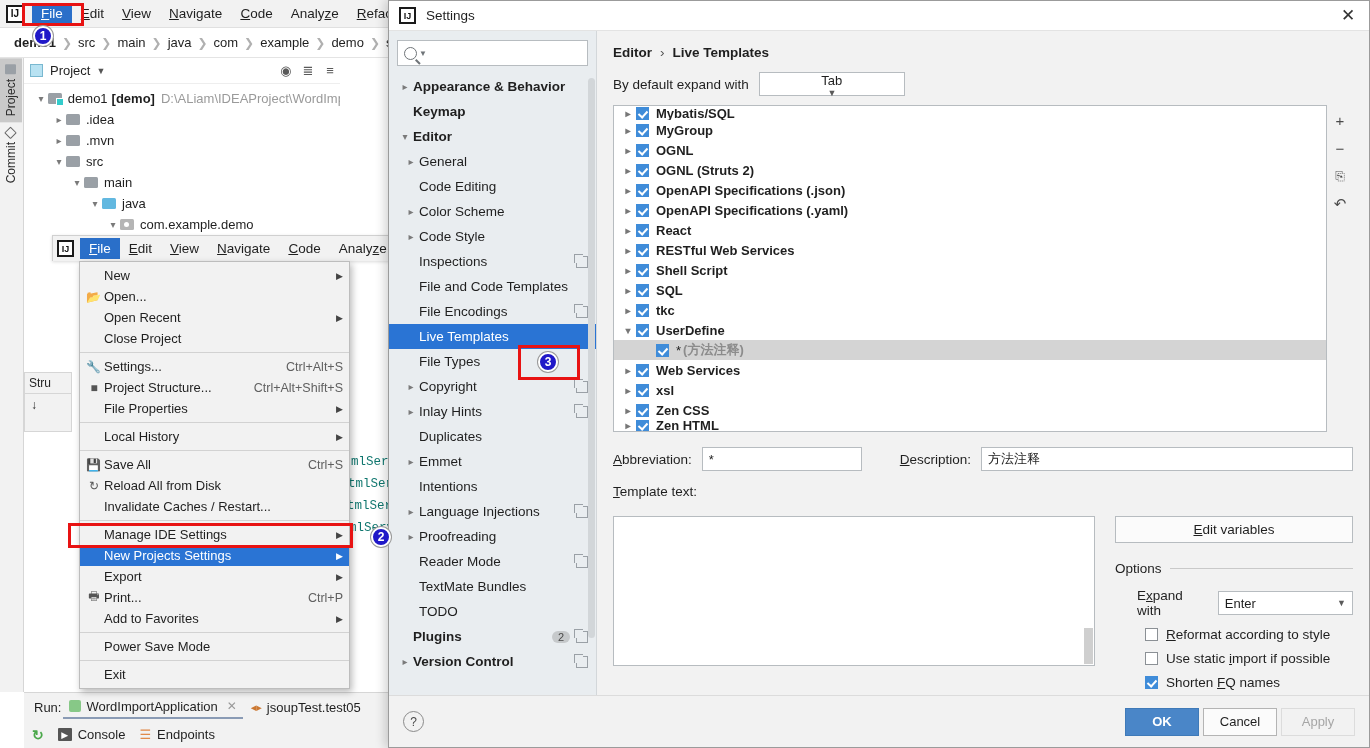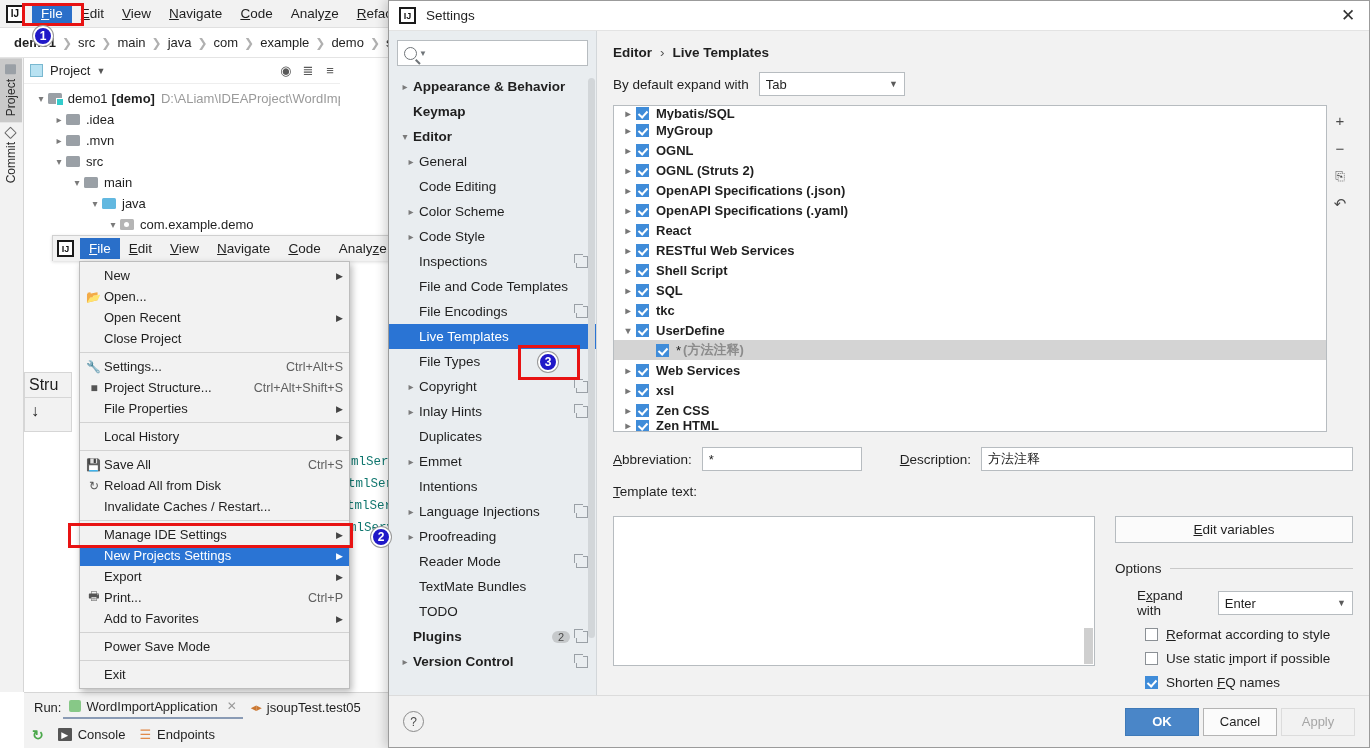--- a/index.html
+++ b/index.html
@@ -85,21 +85,21 @@
   .run-row2 { display:flex; align-items:center; height:27px; padding-left:8px; gap:14px; font-size:13px;}
   .ic-refresh{color:#4aa84a;font-size:14px;font-weight:bold;}
   .ic-console{width:14px;height:13px;background:#555;color:#fff;font-size:9px;display:flex;align-items:center;justify-content:center;border-radius:1px;}
   .ic-endp{color:#e08a4a;font-size:13px;}
 
   
   .editor-bg { position:absolute; left:340px; top:58px; width:50px; height:634px; background:#fff; }
   .frag { position:absolute; color:#0f766e; font-size:12.5px; white-space:nowrap;font-family:Liberation Mono, monospace; }
 
   
-  .stru-box{position:absolute;left:24px;top:372px;width:48px;height:60px;background:#f2f2f2;border:1px solid #d6d6d6;font-size:16px;}
+  .stru-box{position:absolute;left:24px;top:372px;width:48px;height:60px;background:#f2f2f2;border:1px solid #d6d6d6;font-size:12px;}
   .stru-box .lbl{padding:3px 4px;}
 
   
   .file-menu-bar {
     position:absolute; left:52px; top:235px; width:346px; height:26px;
     background:#f2f2f2; border:1px solid #d0d0d0; border-bottom:none;
     display:flex; align-items:center; padding-left:4px; box-shadow:0 1px 3px rgba(0,0,0,.15);
   }
   .file-menu {
     position:absolute; left:79px; top:261px; width:271px;
@@ -580,21 +580,21 @@
 
     <div class="st-right">
       <div class="crumbs">
         <span>Editor</span>
         <span class="sep">›</span>
         <span>Live Templates</span>
       </div>
 
       <div class="expandrow">
         <span>By default expand with</span>
-        <span class="combo" style="width:146px;">
+        <span class="combo" style="width:146px;flex-direction:column;">
           <span class="cv">Tab</span>
           <span class="cdn">▼</span>
         </span>
       </div>
 
       <div class="tmpl-area">
         <div class="tmpl-list">
           <div class="tl-row" style="height:14px;overflow:hidden;">
             <span class="tl-arw">▸</span>
             <span class="cb"></span>

